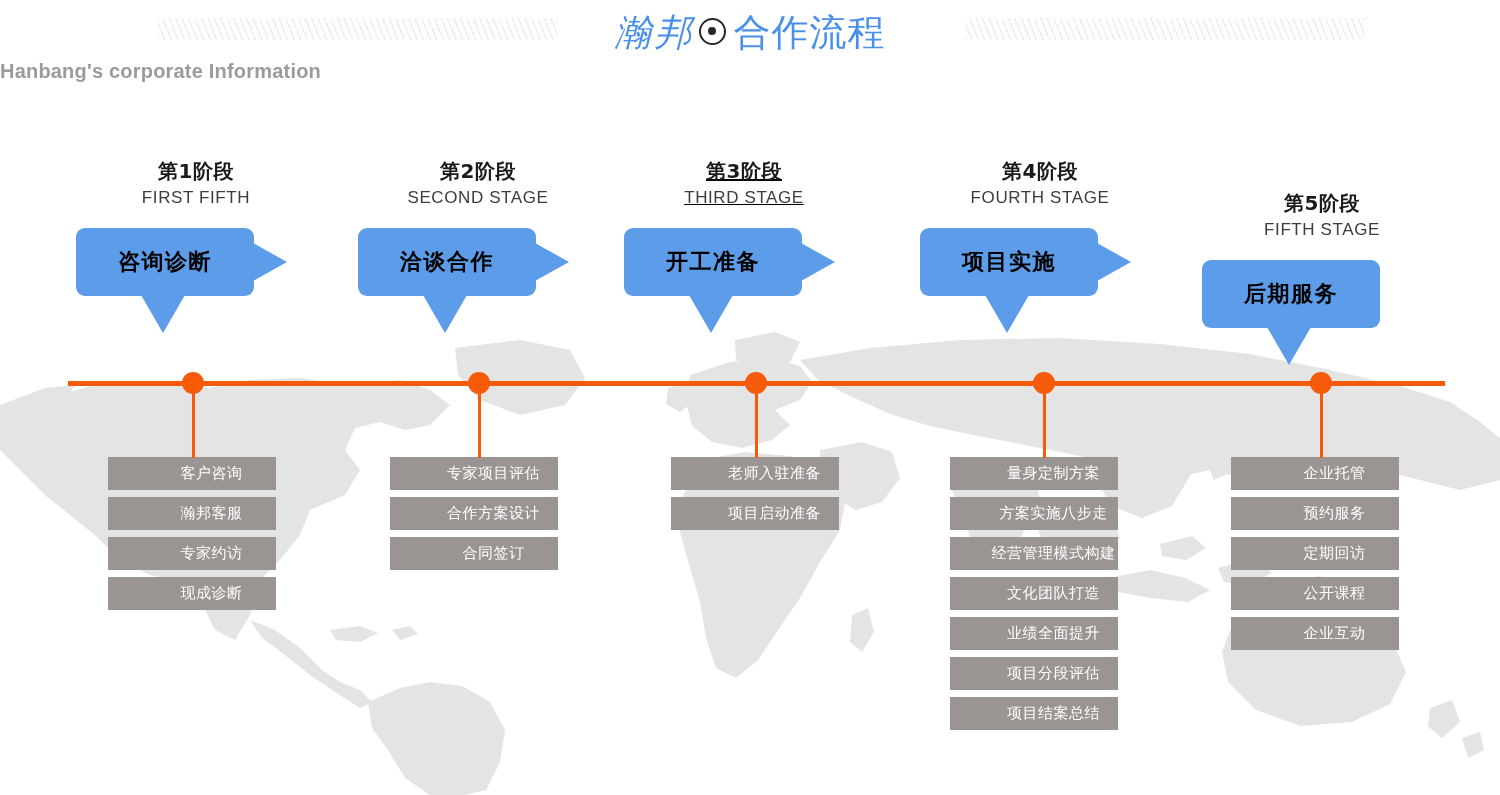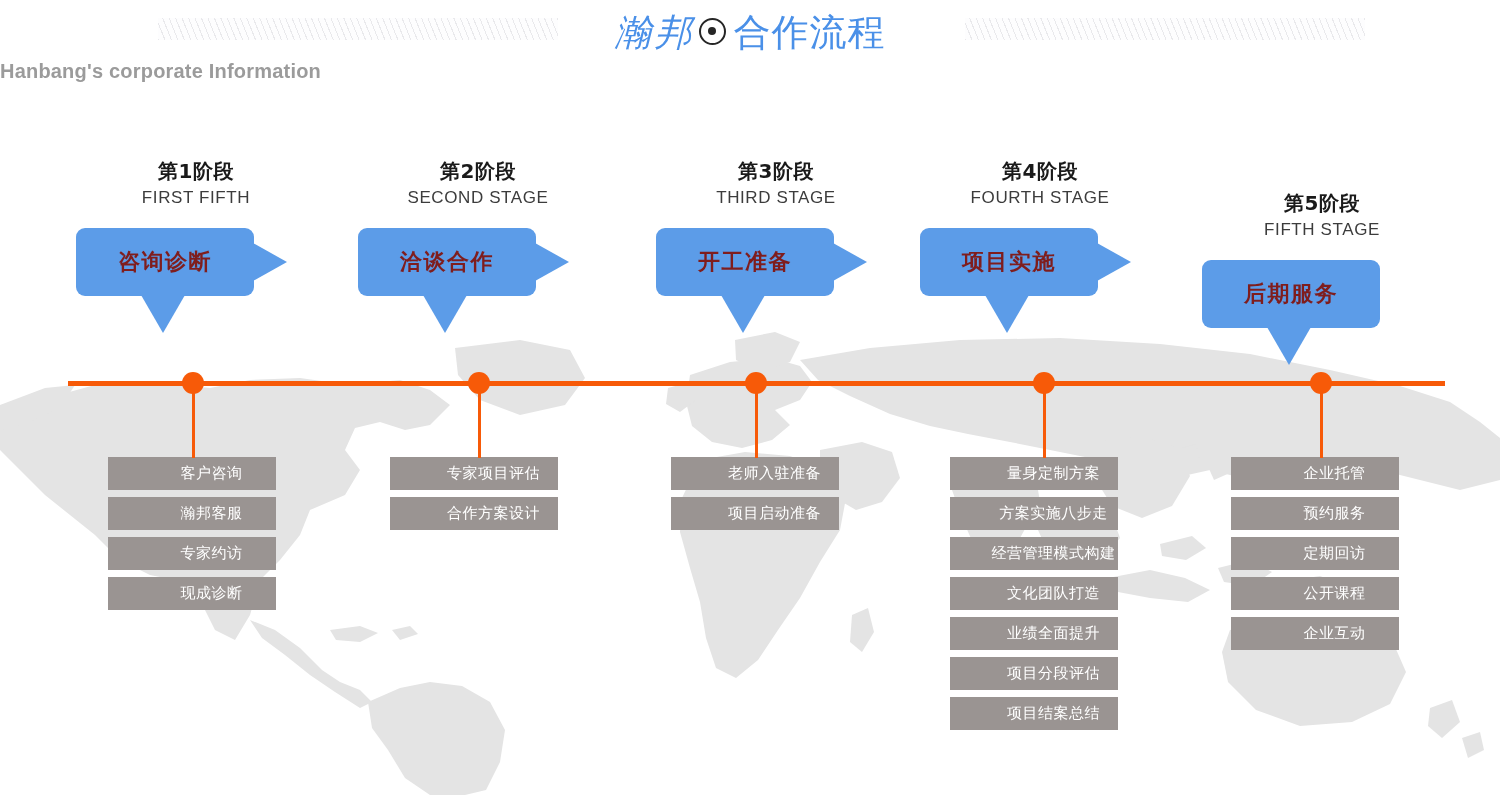--- a/index.html
+++ b/index.html
@@ -152,21 +152,21 @@
   .bubble-label {
     position: absolute;
     left: 0; top: 0;
     width: 178px;
     height: 68px;
     line-height: 68px;
     text-align: center;
     font-family: "DejaVu Sans", "Liberation Sans", sans-serif;
     font-size: 22px;
     font-weight: bold;
-    color: #7f1d1d;
+    color: #000000;
     letter-spacing: 1.5px;
   }
   
   .bubble-arrow-right {
     position: absolute;
     left: 177px;
     top: 15px;
     width: 0; height: 0;
     border-top: 19px solid transparent;
     border-bottom: 19px solid transparent;
@@ -334,21 +334,21 @@
       <div class="stage-num">第2阶段</div>
       <div class="stage-en">SECOND STAGE</div>
       <div class="bubble-wrap">
         <div class="bubble">
           <div class="bubble-label">洽谈合作</div>
           <div class="bubble-arrow-right"></div>
           <div class="bubble-tail-down"></div>
         </div>
       </div>
     </div>
-    <div class="stage" style="left: 636px;">
+    <div class="stage" style="left: 604px; text-decoration: underline;">
       <div class="stage-num">第3阶段</div>
       <div class="stage-en">THIRD STAGE</div>
       <div class="bubble-wrap">
         <div class="bubble">
           <div class="bubble-label">开工准备</div>
           <div class="bubble-arrow-right"></div>
           <div class="bubble-tail-down"></div>
         </div>
       </div>
     </div>
@@ -385,20 +385,21 @@
     <div class="item">专家约访</div>
     <div class="item">现成诊断</div>
   </div>
 <div class="tl-node" style="left: 479px; top: 383px;">
     <div class="tl-drop" style="height: 75px;"></div>
     <div class="tl-dot"></div>
   </div>
 <div class="items" style="left: 390px; top: 457px; position: absolute; z-index: 2;">
     <div class="item">专家项目评估</div>
     <div class="item">合作方案设计</div>
+    <div class="item">合同签订</div>
   </div>
 <div class="tl-node" style="left: 756px; top: 383px;">
     <div class="tl-drop" style="height: 75px;"></div>
     <div class="tl-dot"></div>
   </div>
 <div class="items" style="left: 671px; top: 457px; position: absolute; z-index: 2;">
     <div class="item">老师入驻准备</div>
     <div class="item">项目启动准备</div>
   </div>
 <div class="tl-node" style="left: 1044px; top: 383px;">

